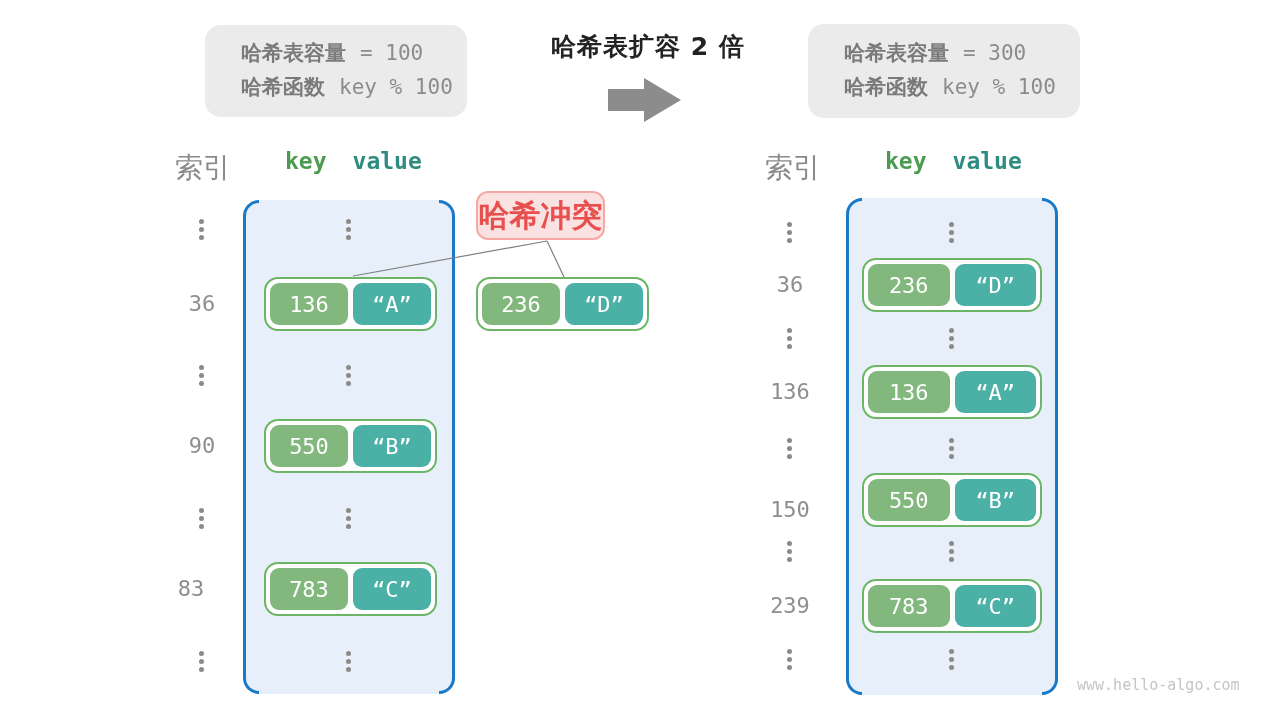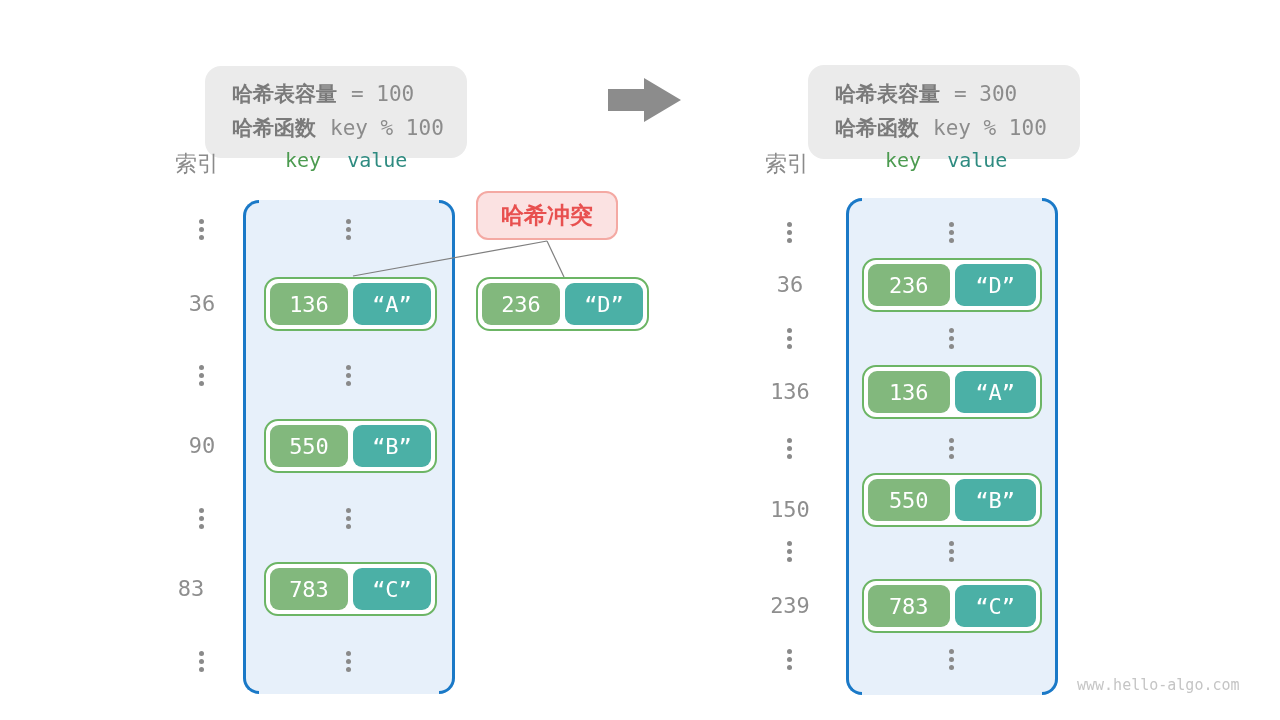--- a/index.html
+++ b/index.html
@@ -6,35 +6,35 @@
   html,body { background:#fff; }
   .canvas {
     position:relative; width:1280px; height:720px; background:#ffffff;
     overflow:hidden; font-family:"DejaVu Sans", sans-serif;
   }
 
   
   .infobox {
     position:absolute; background:#EBEBEB; border-radius:16px;
     display:flex; flex-direction:column; justify-content:center;
-    padding-left:27px; gap:4px;margin-top:41px;
+    padding-left:36px; gap:4px;
   }
   .iline { display:flex; align-items:baseline; height:30px; }
   .ilabel { font-weight:bold; font-size:21px; color:#7A7A7A; }
   .ivalue { font-family:"DejaVu Sans Mono", monospace; font-size:21px; color:#8C8C8C; margin-left:14px; }
 
   .title {
     position:absolute; left:538px; top:30px; width:220px; text-align:center;
     font-size:25px; font-weight:bold; color:#222222; letter-spacing:1px;
   }
   .arrow-svg { position:absolute; }
 
   
-  .idx-hdr { position:absolute; font-size:22px; color:#8A8A8A; }
-  .kv-hdr  { position:absolute; font-family:"DejaVu Sans Mono", monospace; font-size:20px; }
+  .idx-hdr { position:absolute; font-size:28px; color:#8A8A8A; }
+  .kv-hdr  { position:absolute; font-family:"DejaVu Sans Mono", monospace; font-size:23px;font-weight:bold; }
   .key-hdr { color:#4C9B50; }
   .val-hdr { color:#2E8B80; margin-left:26px; }
 
   
   .tbody { position:absolute; background:#E7F0FA; border-radius:16px; }
   .br { position:absolute; top:0; bottom:0; width:16px; border:3px solid #1A79C7; }
   .br.l { left:0;  border-right:none; border-radius:16px 0 0 16px; }
   .br.r { right:0; border-left:none;  border-radius:0 16px 16px 0; }
 
   
@@ -58,24 +58,24 @@
   .pair-key, .pair-val {
     flex:1; border-radius:9px; color:#ffffff;
     display:flex; align-items:center; justify-content:center;
     font-family:"DejaVu Sans Mono", monospace; font-size:22px;
   }
   .pair-key { background:#82B87D; }
   .pair-val { background:#4BB0A6; }
 
   
   .collision {
-    position:absolute; left:476px; top:191px; width:142px; height:49px;
+    position:absolute; left:476px; top:191px; width:129px; height:49px;
     background:#FBE2E2; border:2px solid #F4A9A3; border-radius:12px;
     display:flex; align-items:center; justify-content:center;
-    font-size:23px; font-weight:bold; color:#E8504F;
+    font-size:31px; font-weight:bold; color:#E8504F;
   }
 
   .overlay { position:absolute; left:0; top:0; pointer-events:none; }
 
   .watermark {
     position:absolute; left:1077px; top:676px;
     font-family:"DejaVu Sans Mono", monospace; font-size:15px; color:#C5C5C5;text-align:right;
   }
 </style>
 </head>
@@ -87,20 +87,21 @@
     <div class="iline">
       <span class="ilabel">哈希表容量</span>
       <span class="ivalue">= 100</span>
     </div>
     <div class="iline">
       <span class="ilabel">哈希函数</span>
       <span class="ivalue">key % 100</span>
     </div>
   </div>
 
+  <div class="title">哈希表扩容 2 倍</div>
 
   <svg class="arrow-svg" style="left:608px;top:77px" width="74" height="46">
     <polygon points="0,12 36,12 36,1 73,23 36,45 36,34 0,34" fill="#8C8C8C"></polygon>
   </svg>
 
   <div class="infobox" style="left:808px;top:24px;width:272px;height:94px;">
     <div class="iline">
       <span class="ilabel">哈希表容量</span>
       <span class="ivalue">= 300</span>
     </div>

